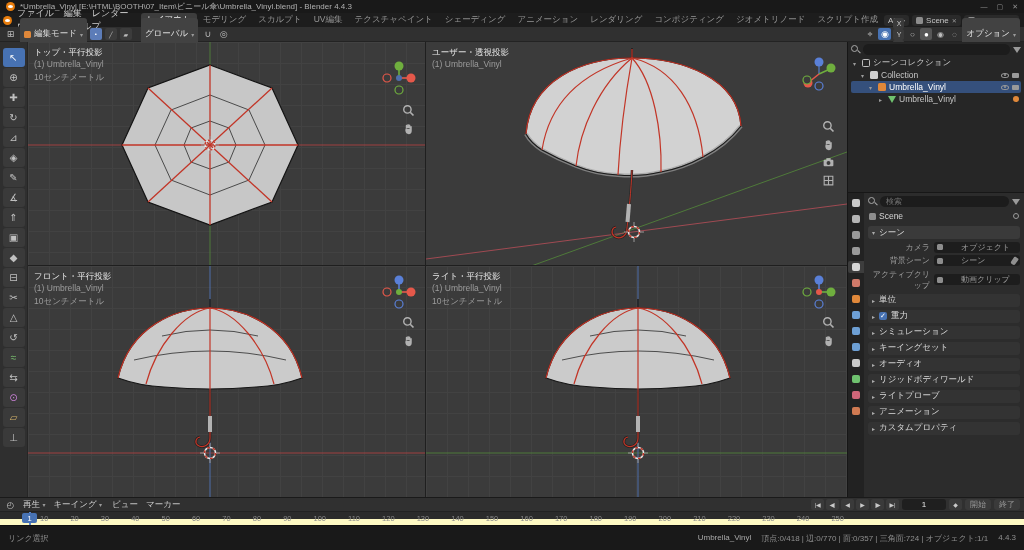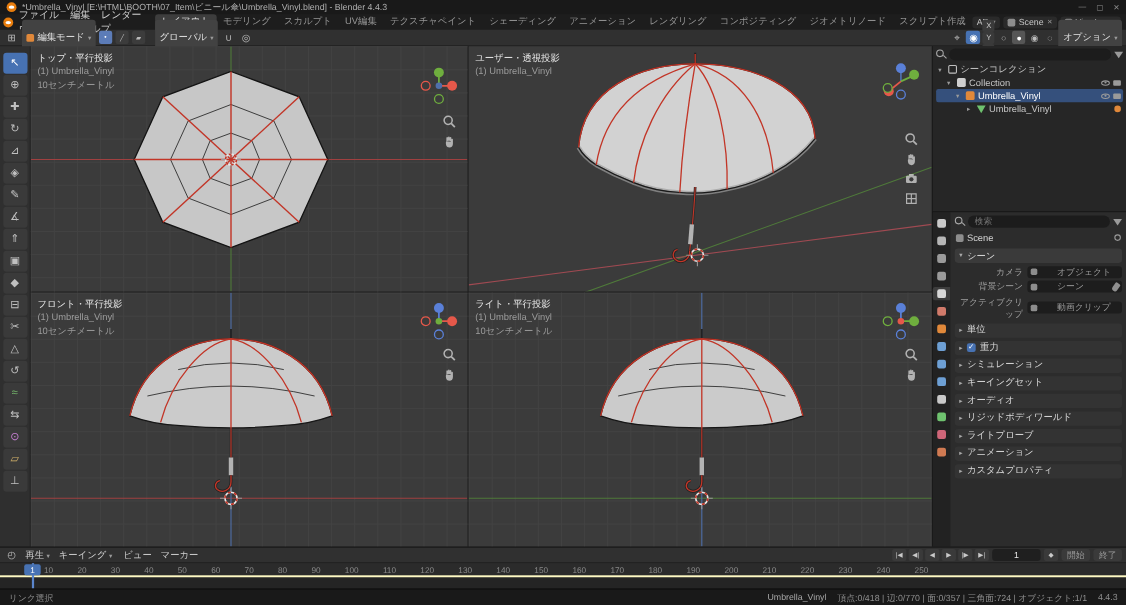--- a/index.html
+++ b/index.html
@@ -99,28 +99,28 @@
 
 .timeline{position:absolute;left:0;right:0;bottom:15px;height:38px;background:#262626;border-top:1px solid #1a1a1a;}
 .tl-header{height:14px;background:#303030;border-bottom:1px solid #222;display:flex;align-items:center;gap:2px;padding:0 4px;font-size:8.5px;}
 .tl-header .hmenu{padding:0 4px;color:#d0d0d0;}
 .tl-right{margin-left:auto;display:flex;align-items:center;gap:3px;}
 .tbtn{min-width:13px;height:11px;border-radius:2px;background:#3a3a3a;color:#c9c9c9;display:flex;align-items:center;justify-content:center;font-size:6px;padding:0 2px;}
 .fframe{width:44px;height:11px;background:#1f1f1f;border-radius:3px;color:#e8e8e8;display:flex;align-items:center;justify-content:center;font-size:8px;}
 .rangepill{height:11px;background:#3a3a3a;border-radius:3px;display:flex;align-items:center;gap:3px;padding:0 5px;font-size:8px;flex-direction:column;}
 .rangepill .lab{color:#9a9a9a;}
 .rangepill .val{color:#e2e2e2;}
-.ruler{position:absolute;left:0;right:0;top:14px;height:13px;background:#2b2b2b;border-bottom:2px solid #fef9c3;}
+.ruler{position:absolute;left:0;right:0;top:14px;height:13px;background:#2b2b2b;border-bottom:6px solid #fef9c3;}
 .rnums{position:absolute;left:40px;right:180px;top:0;height:13px;display:flex;justify-content:space-between;align-items:center;font-size:7.5px;color:#8a8a8a;}
 .playhead{position:absolute;left:29px;top:14px;width:1.5px;height:24px;background:#5a85cc;}
 .cfbadge{position:absolute;left:22px;top:15px;width:15px;height:10px;background:#4772b3;border-radius:2px;color:#fff;font-size:7.5px;display:flex;align-items:center;justify-content:center;}
 .track{position:absolute;left:0;right:0;top:27px;bottom:0;background:#242424;}
 
 
-.statusbar{position:absolute;left:0;right:0;bottom:0;height:15px;background:#191919;border-top:1px solid #0f0f0f;display:flex;align-items:center;padding:0 8px;font-size:8px;color:#8f8f8f;}
+.statusbar{position:absolute;left:0;right:0;bottom:0;height:25px;background:#191919;border-top:1px solid #0f0f0f;display:flex;align-items:center;padding:0 8px;font-size:8px;color:#8f8f8f;}
 .statusbar .right{margin-left:auto;display:flex;gap:10px;}
 .statusbar .obj{color:#a8a8a8;}
 </style>
 </head>
 <body>
 
 <div class="app">
 
   <div class="titlebar">
     <span class="blogo"></span>

